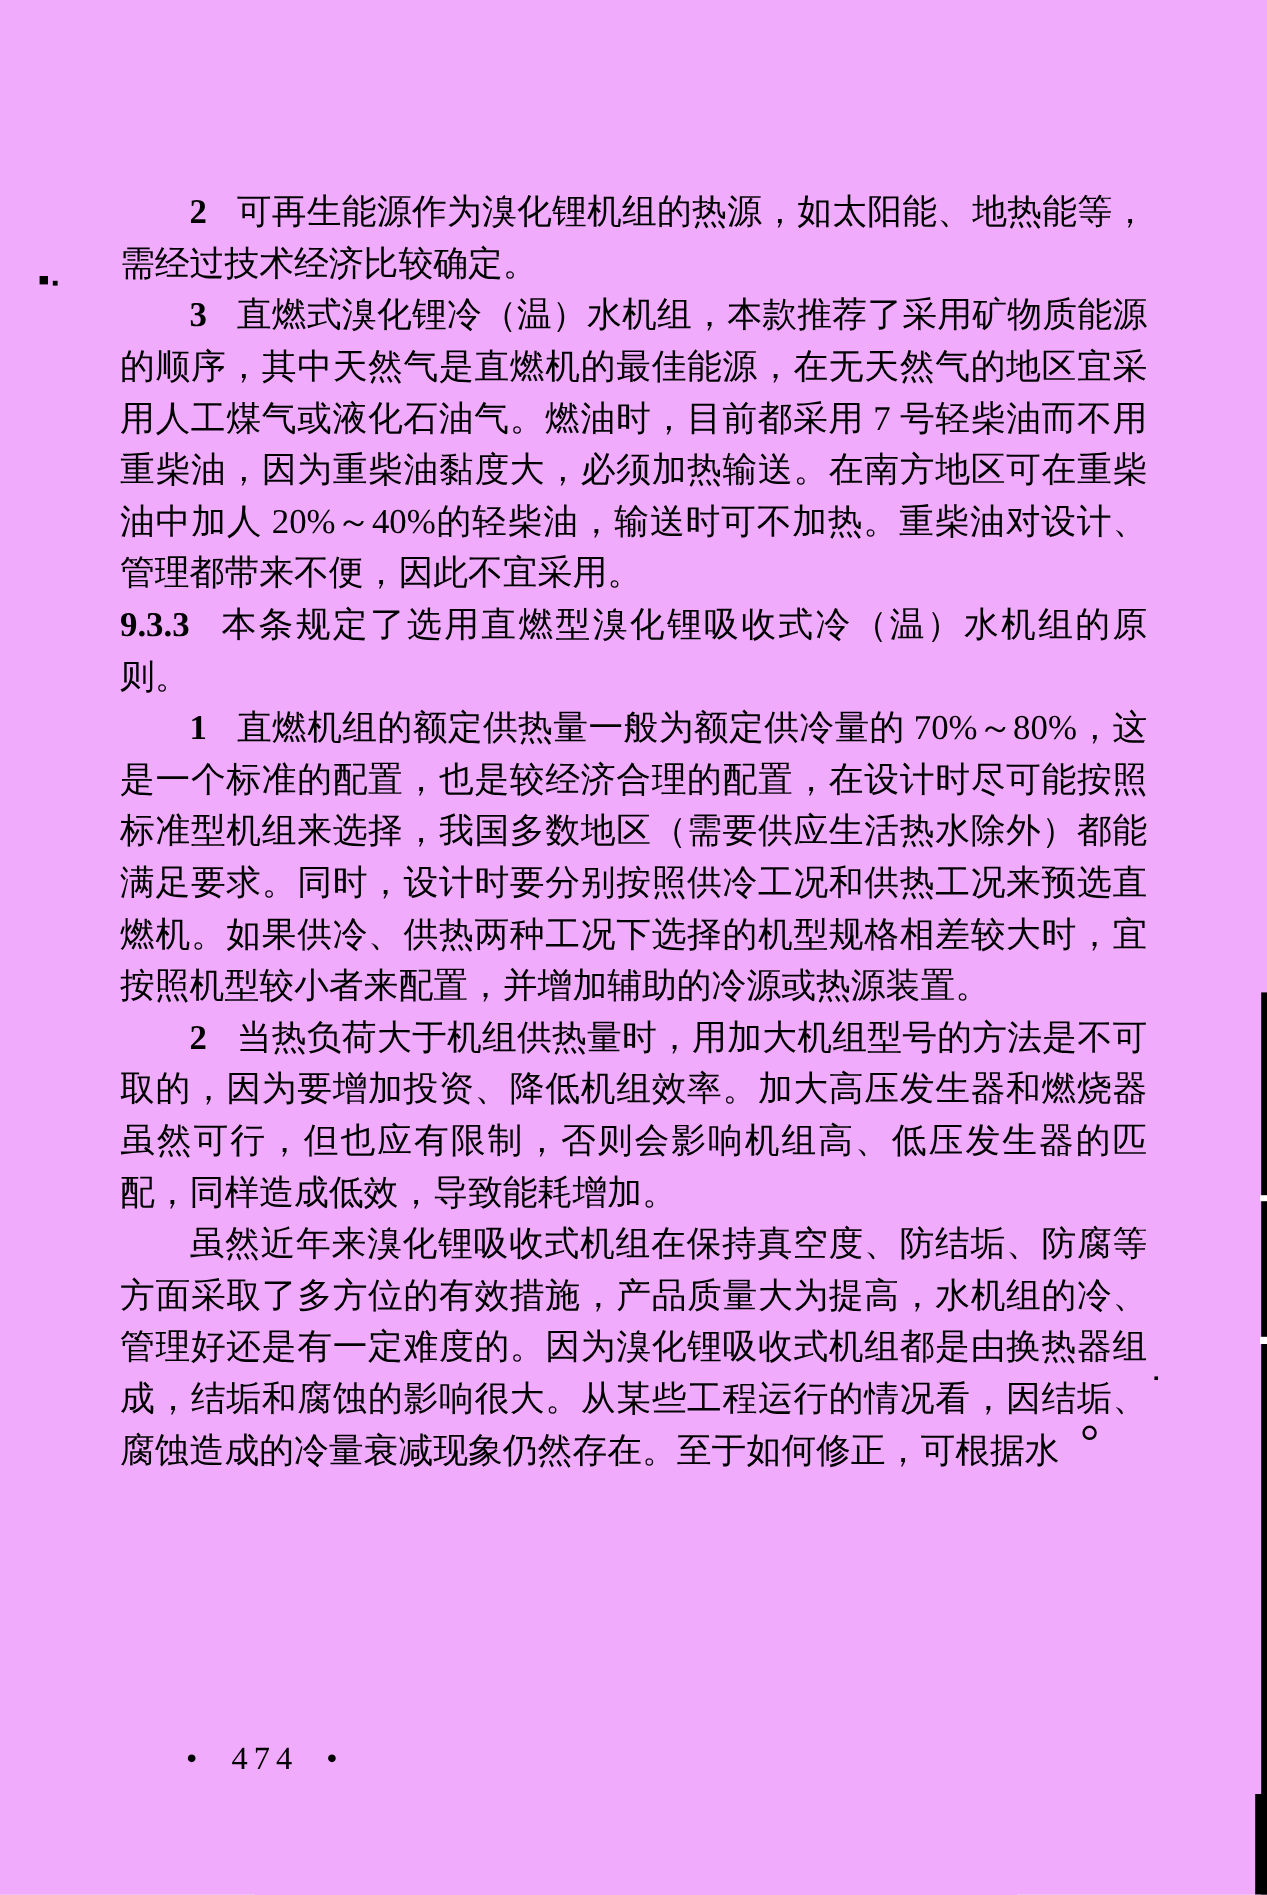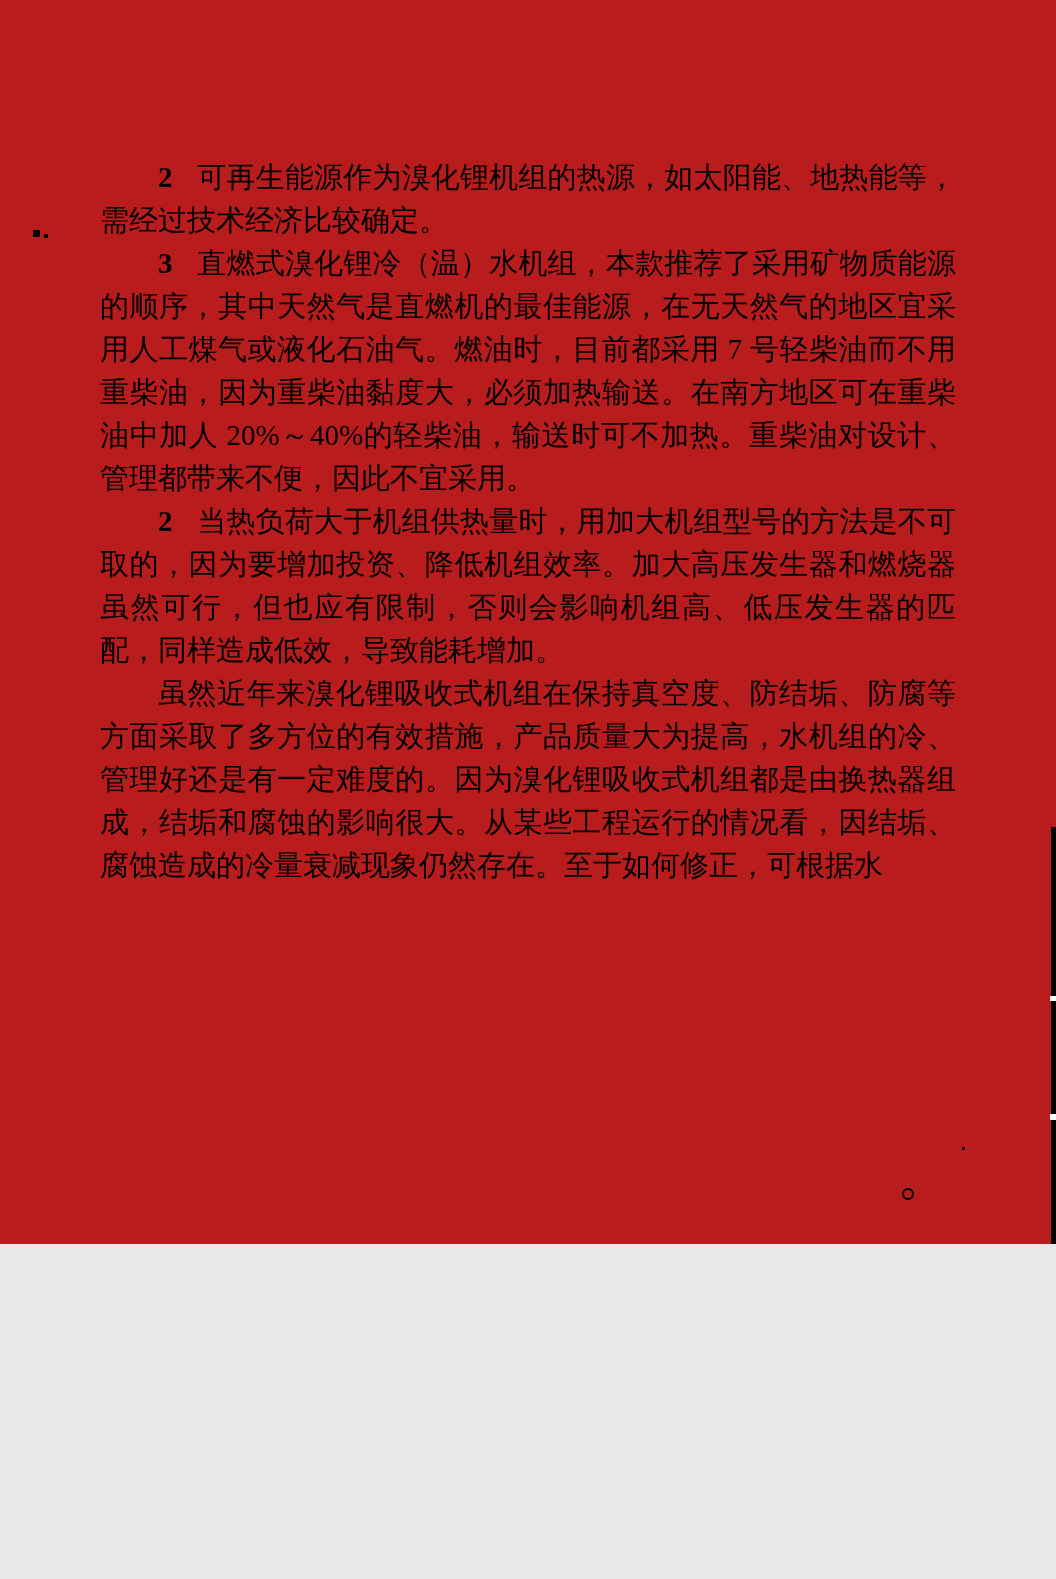--- a/index.html
+++ b/index.html
@@ -1,20 +1,20 @@
 <!DOCTYPE html>
 <html><head>
 <meta charset="utf-8">
 <style>
   html, body { margin: 0; padding: 0; background: #e8e8e8; }
   .page {
     position: relative;
     width: 1056px;
-    height: 1244px;
-    background: #b91c1c;
+    height: 1579px;
+    background: #f0abfc;
     overflow: hidden;
     font-family: "Liberation Serif", "DejaVu Serif", serif;
     color: #000000;
     margin: 0 auto;
   }
   .content {
     position: absolute;
     left: 100px;
     top: 156px;
     width: 856px;
@@ -61,24 +61,29 @@
   #speckle-ring { left: 902px; top: 1188px; width: 8px; height: 8px; }
 </style>
 </head>
 <body>
 
 <div class="page">
 
   <div class="content" id="paragraphs">
       <p class="para indent"><b class="num">2</b><span>可再生能源作为溴化锂机组的热源，如太阳能、地热能等，需经过技术经济比较确定。</span></p>
       <p class="para indent"><b class="num">3</b><span>直燃式溴化锂冷（温）水机组，本款推荐了采用矿物质能源的顺序，其中天然气是直燃机的最佳能源，在无天然气的地区宜采用人工煤气或液化石油气。燃油时，目前都采用 7 号轻柴油而不用重柴油，因为重柴油黏度大，必须加热输送。在南方地区可在重柴油中加人 20%～40%的轻柴油，输送时可不加热。重柴油对设计、管理都带来不便，因此不宜采用。</span></p>
+      <p class="para"><b class="num">9.3.3</b><span>本条规定了选用直燃型溴化锂吸收式冷（温）水机组的原则。</span></p>
+      <p class="para indent"><b class="num">1</b><span>直燃机组的额定供热量一般为额定供冷量的 70%～80%，这是一个标准的配置，也是较经济合理的配置，在设计时尽可能按照标准型机组来选择，我国多数地区（需要供应生活热水除外）都能满足要求。同时，设计时要分别按照供冷工况和供热工况来预选直燃机。如果供冷、供热两种工况下选择的机型规格相差较大时，宜按照机型较小者来配置，并增加辅助的冷源或热源装置。</span></p>
       <p class="para indent"><b class="num">2</b><span>当热负荷大于机组供热量时，用加大机组型号的方法是不可取的，因为要增加投资、降低机组效率。加大高压发生器和燃烧器虽然可行，但也应有限制，否则会影响机组高、低压发生器的匹配，同样造成低效，导致能耗增加。</span></p>
       <p class="para indent"><span>虽然近年来溴化锂吸收式机组在保持真空度、防结垢、防腐等方面采取了多方位的有效措施，产品质量大为提高，水机组的冷、管理好还是有一定难度的。因为溴化锂吸收式机组都是由换热器组成，结垢和腐蚀的影响很大。从某些工程运行的情况看，因结垢、腐蚀造成的冷量衰减现象仍然存在。至于如何修正，可根据水</span></p>
     </div>
 
+  <div class="footer">
+    <span>•  474  •</span>
+  </div>
 
   <div class="artifact" id="edge-line-main"></div>
   <div class="artifact" id="edge-line-bottom"></div>
   <div class="artifact-gap" id="edge-gap-1"></div>
   <div class="artifact-gap" id="edge-gap-2"></div>
   <div class="artifact" id="speckle-a"></div>
   <div class="artifact" id="speckle-b"></div>
   <div class="artifact" id="speckle-c"></div>
   <div class="artifact-ring" id="speckle-ring"></div>
 

